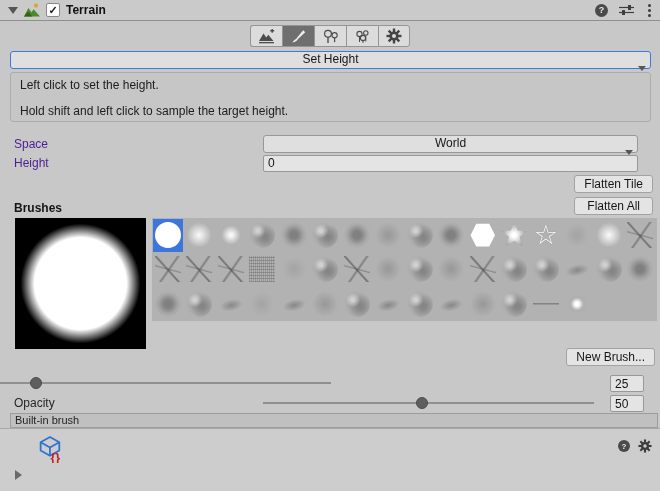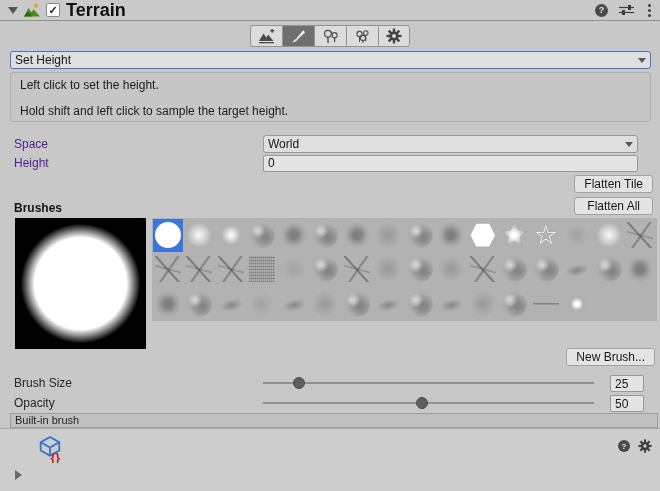--- a/index.html
+++ b/index.html
@@ -14,37 +14,37 @@
     position:absolute; left:0; top:0; width:660px; height:21px;
     background:#cacaca; border-bottom:1px solid #8f8f8f;
     display:flex; align-items:center; padding:0 6px;
   }
   .foldout { width:0; height:0; border-left:5px solid transparent; border-right:5px solid transparent;
     border-top:7px solid #555; margin:0 6px 0 2px; cursor:pointer; }
   .hdr-icon { width:16px; height:14px; margin-right:6px; }
   .checkbox { width:14px; height:14px; background:#fdfdfd; border:1px solid #888;
     border-radius:2px; margin-right:6px; display:flex; align-items:center; justify-content:center;
     font-size:11px; font-weight:bold; color:#222; line-height:1; }
-  .hdr-title { font-weight:bold; font-size:18px; color:#111; }
+  .hdr-title { font-weight:bold; font-size:12px; color:#111; }
   .hdr-right { margin-left:auto; display:flex; align-items:center; gap:11px; }
   .help-circle { width:13px; height:13px; border-radius:50%; background:#4a4a4a; color:#e8e8e8;
     font-size:9px; font-weight:bold; display:flex; align-items:center; justify-content:center; }
   .kebab { display:flex; flex-direction:column; gap:2px; padding:1px 3px; }
   .kebab i { width:3px; height:3px; border-radius:50%; background:#3c3c3c; }
   
   .toolbar { position:absolute; left:0; top:25px; width:660px; display:flex; justify-content:center; }
   .tb-group { display:flex; }
   .tb-btn { width:32px; height:22px; background:#dcdcdc; border:1px solid #949494; border-right:none;
     display:flex; align-items:center; justify-content:center; cursor:pointer; }
   .tb-btn:first-child { border-radius:3px 0 0 3px; }
   .tb-btn:last-child { border-right:1px solid #949494; border-radius:0 3px 3px 0; }
   .tb-btn.sel { background:#6f6f6f; }
   
   .dd { height:18px; background:#dfdfdf; border:1px solid #989898; border-radius:3px;
-    display:flex; align-items:center; padding:0 4px; cursor:pointer; color:#161616; }
+    display:flex; align-items:center; padding:0 4px; cursor:pointer; color:#161616;flex-direction:column; }
   .dd .arrow { margin-left:auto; width:0; height:0; border-left:4px solid transparent;
     border-right:4px solid transparent; border-top:5px solid #575757; }
   #mode-dd { position:absolute; left:10px; top:51px; width:641px; border:1px solid #3a79e3; }
   
   .helpbox { position:absolute; left:10px; top:72px; width:641px; height:50px;
     background:#c6c6c6; border:1px solid #adadad; border-radius:3px; padding:5px 9px;
     color:#202020; line-height:1.2; }
   .helpbox p + p { margin-top:12px; }
   
   .prow { position:absolute; left:0; width:660px; height:18px; display:flex; align-items:center; }
@@ -367,21 +367,20 @@
     <div class="bcell">
       <div class="bi c-dot"></div>
     </div>
   </div>
 
 <div class="newbrush-row">
   <button class="ubtn">New Brush...</button>
 </div>
 
 <div class="srow" style="top:374px;">
-  <div class="plabel">Brush Size</div>
   <div class="slider">
     <div class="track"></div>
     <div class="knob" id="knob-size" style="left: 11%;"></div>
   </div>
   <input class="tfield sval" style="top: 1px;" value="25">
 </div>
 <div class="srow" style="top:394px;">
   <div class="plabel">Opacity</div>
   <div class="slider">
     <div class="track"></div>

